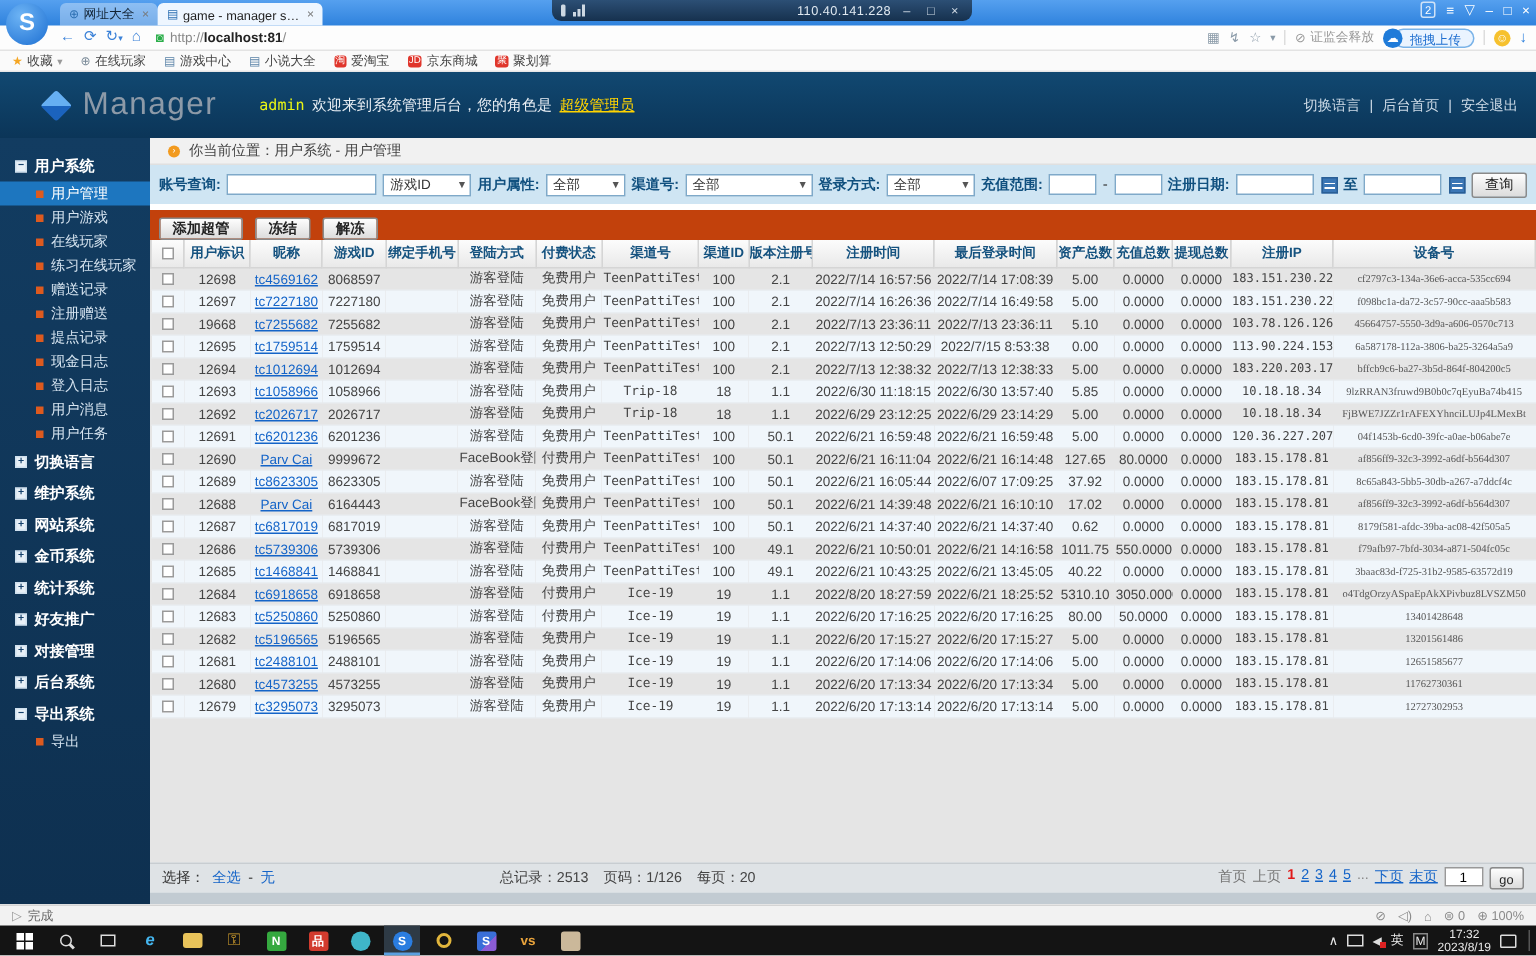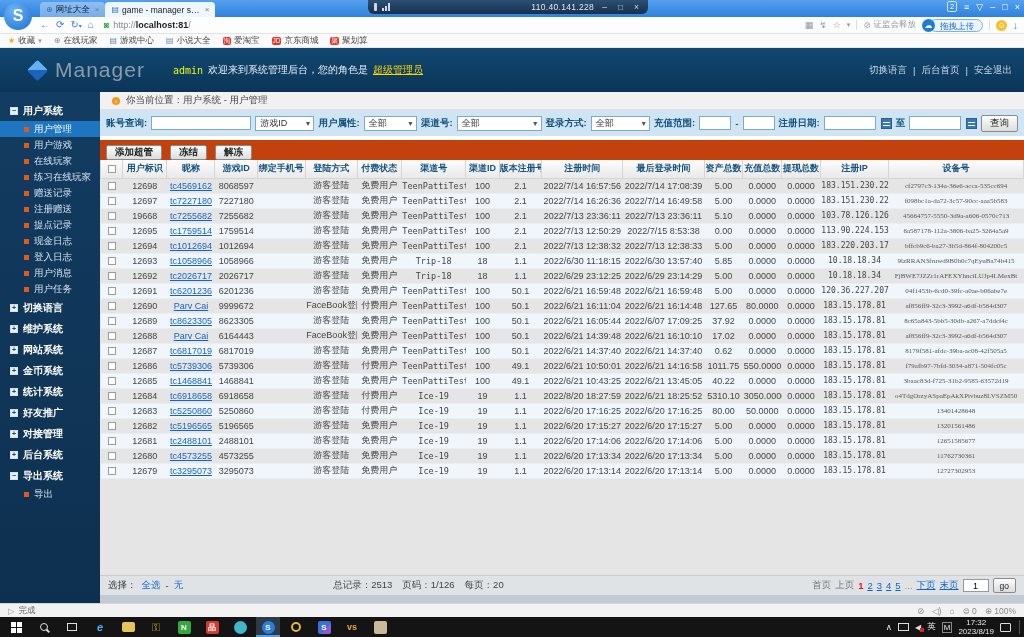--- a/index.html
+++ b/index.html
@@ -98,21 +98,21 @@
   td.c-nick a { color:#1464c8; text-decoration:underline; cursor:pointer; }
   td.c-chan { font-size:8.5px; font-family:"DejaVu Sans Mono",monospace; }
   td.c-ip { font-size:8px; font-family:"DejaVu Sans Mono",monospace; }
   td.c-dev { font-size:7px; color:#555; font-family:Liberation Serif, serif; }
   .cb { display:inline-block; width:8px; height:8px; border:1px solid #9a9a9a; background:#fff; vertical-align:middle; cursor:pointer; }
 
   .bottombar { height:20px; background:#dfe3e6; border-top:1px solid #c8cdd1; display:flex; align-items:center; padding:0 8px; font-size:9.5px; color:#333; }
   .bb-left { display:flex; gap:5px; align-items:center; }
   .bb-left a { color:#1464c8; cursor:pointer; text-decoration:none; }
   .bb-stats { margin-left:150px; display:flex; gap:10px; color:#444; }
-  .bb-pg { margin-left:auto; display:flex; align-items:center; gap:4px; }
+  .bb-pg { margin-left:auto; display:flex; gap:4px; }
   .bb-pg .pgy { color:#777; cursor:pointer; }
   .bb-pg .pnum { color:#1464c8; text-decoration:underline; cursor:pointer; }
   .bb-pg .cur { color:#e01818; font-weight:bold; text-decoration:none; }
   .bb-pg .dots { color:#888; }
   .jump { width:26px; height:13px; border:1px solid #999; font-size:9px; text-align:center; }
   .gobtn { font-size:8.5px; padding:0 6px; height:15px; }
   .pgfootstrip { height:8px; background:#c2cbd2; }
 
   
   .statusbar { height:14px; background:#f2f2f2; border-top:1px solid #d4d4d4; display:flex; align-items:center; padding:0 8px; font-size:8.5px; color:#666; }

